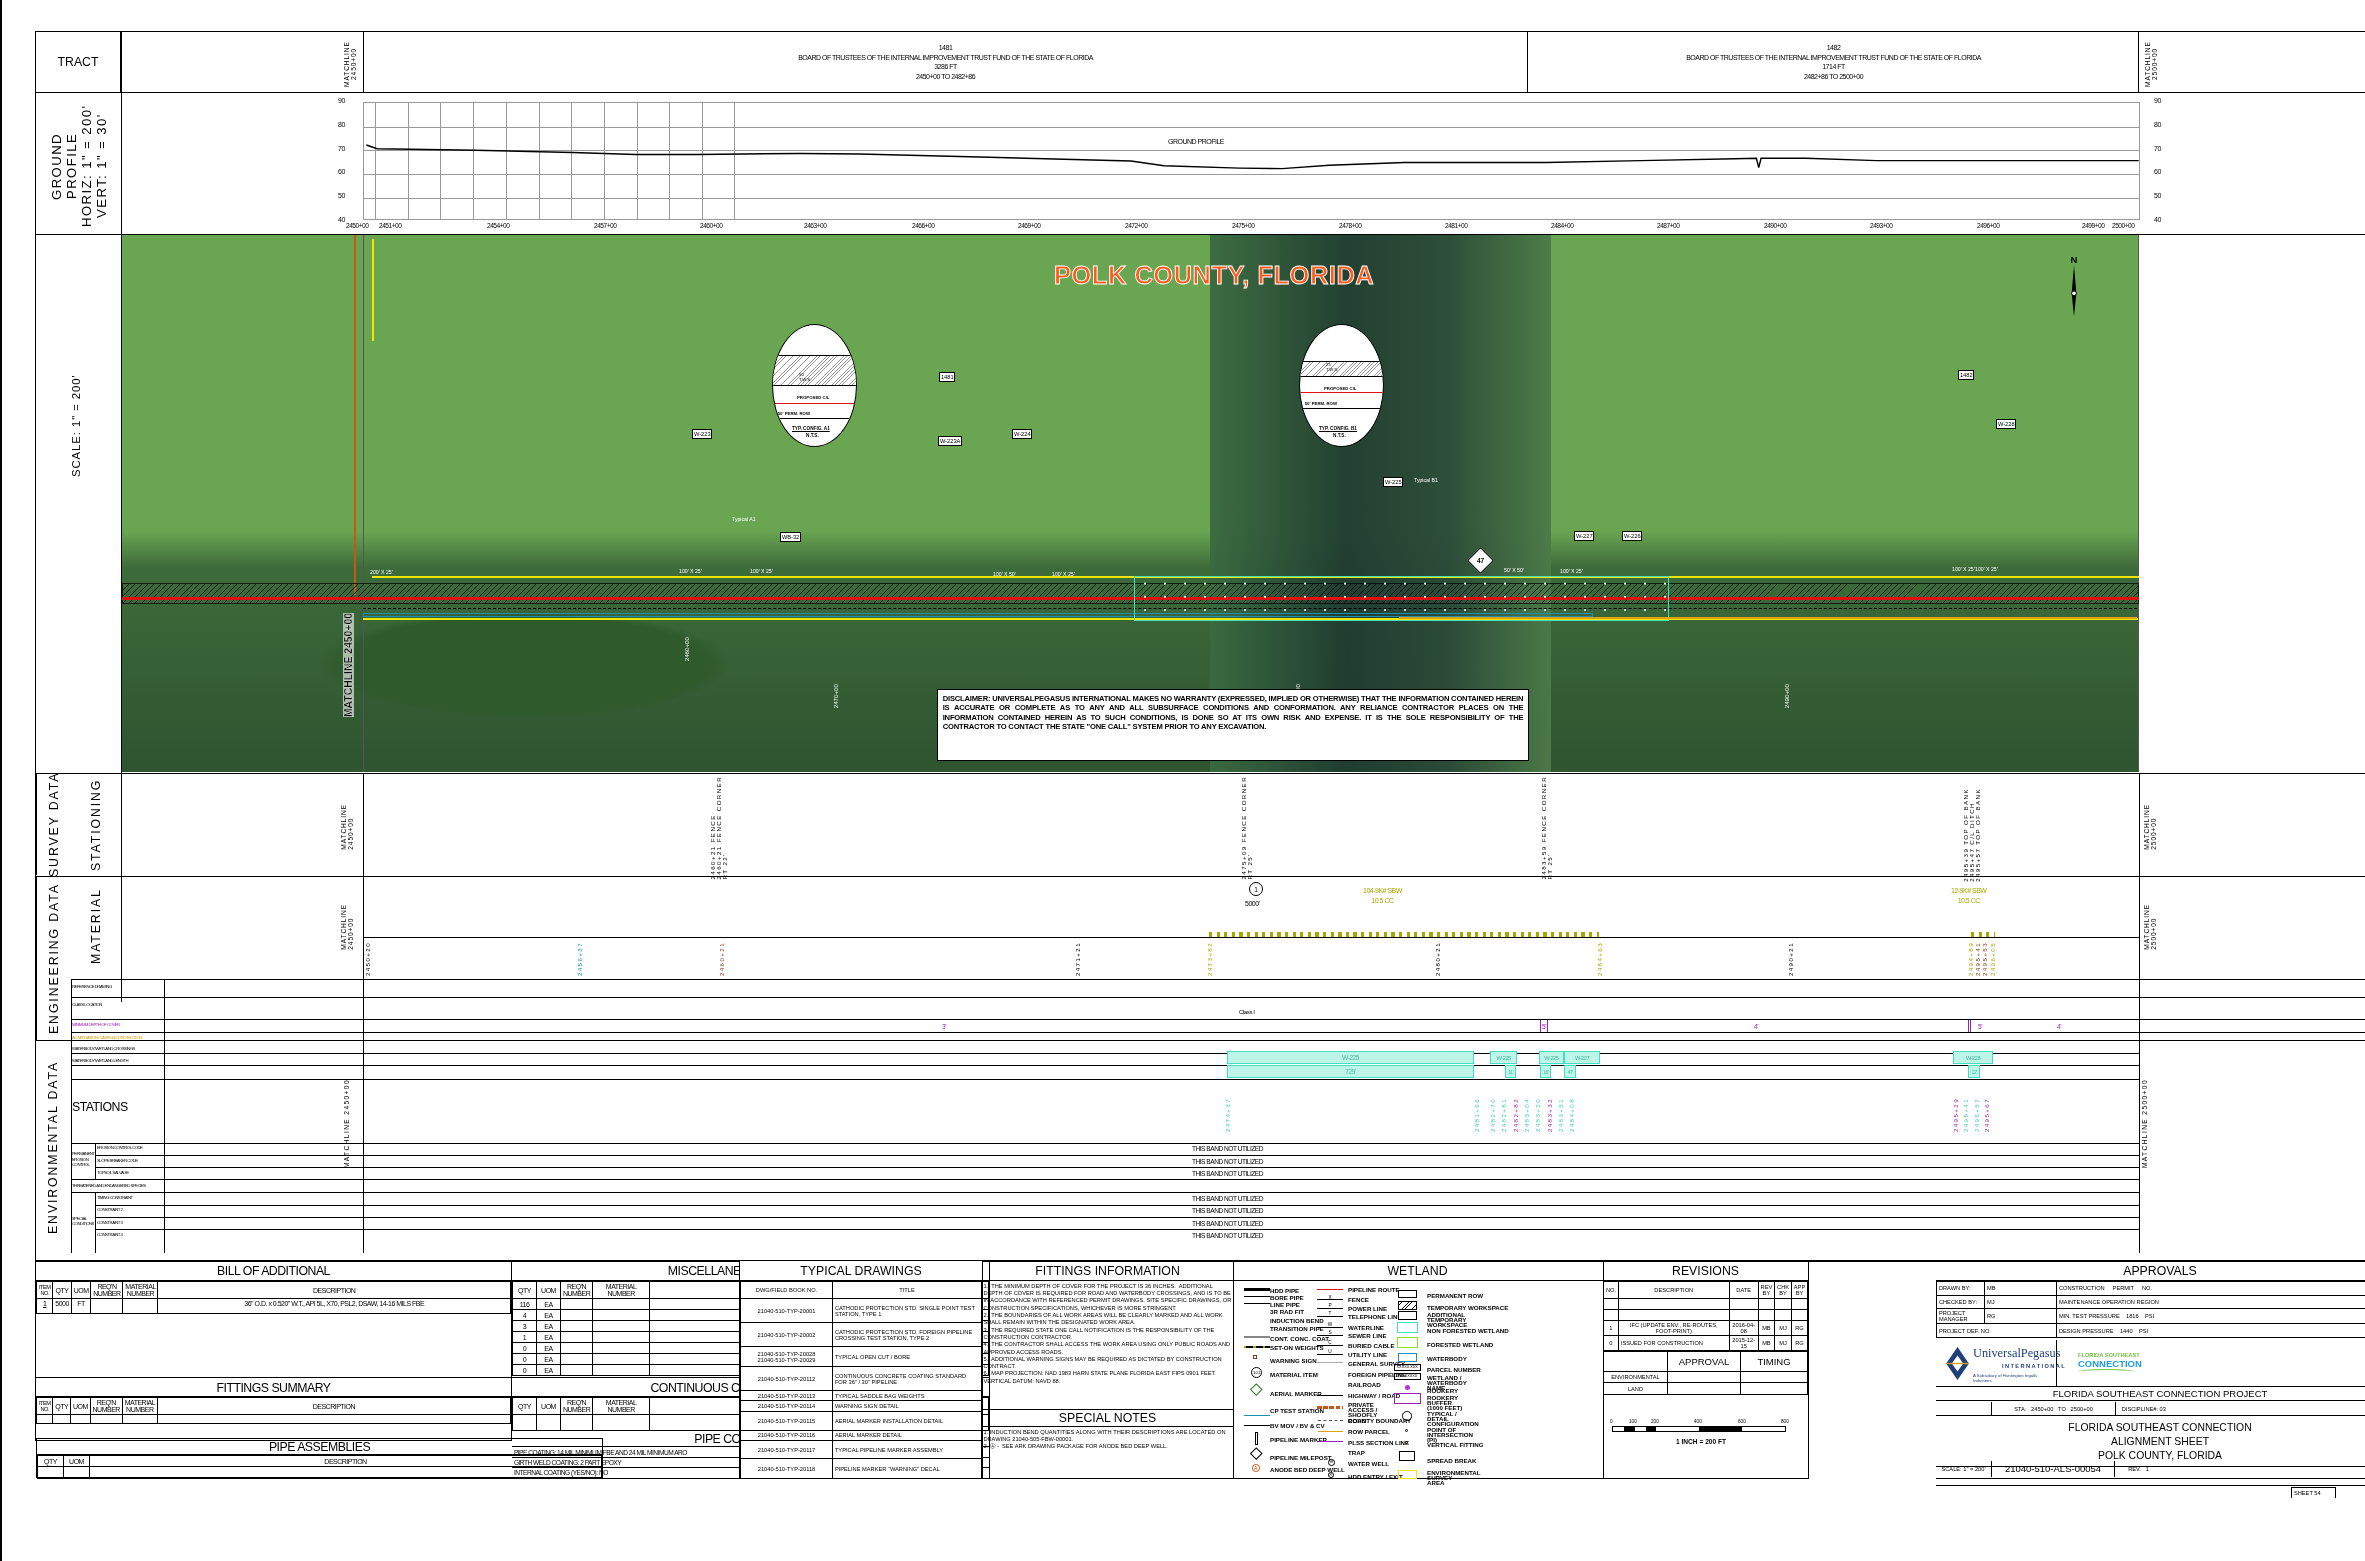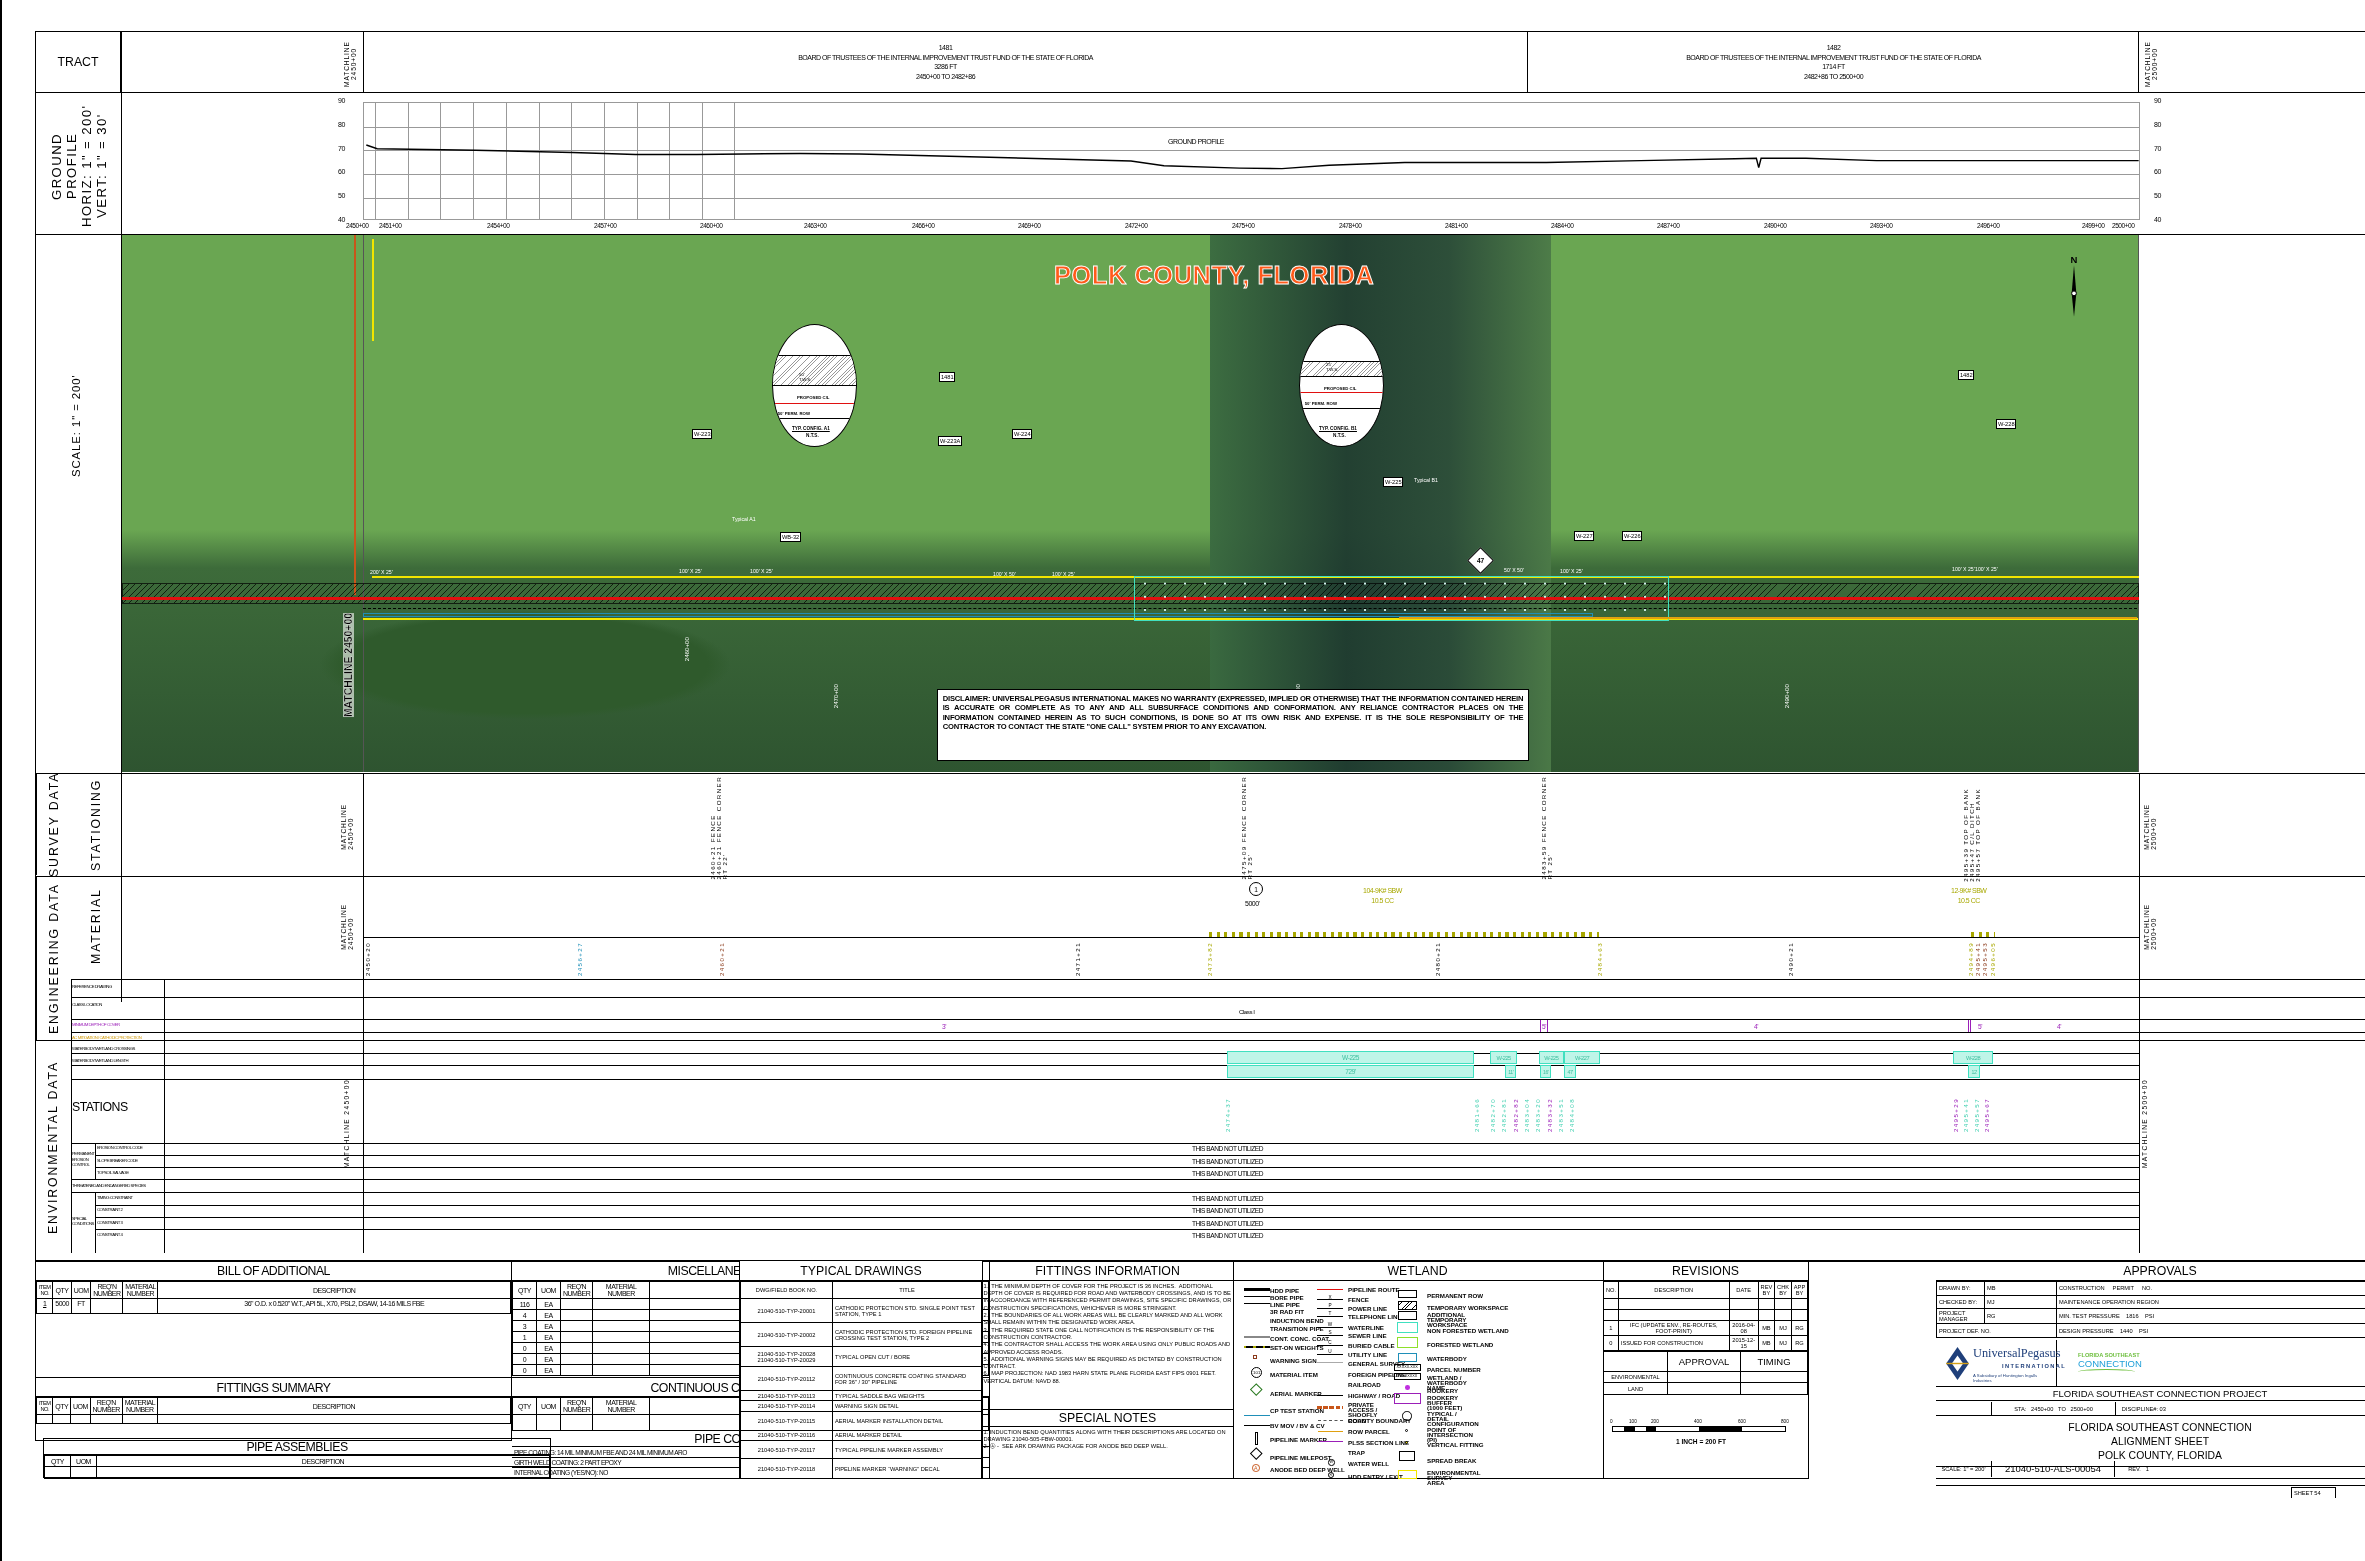--- a/index.html
+++ b/index.html
@@ -487,21 +487,21 @@
           <td></td>
           <td></td>
           <td></td>
           <td></td>
           <td></td>
         </tr>
   </tbody>
     </table>
 </div>
 
-<div class="abs" style="left:43px;top:1438px;width:508px;height:40px;border:1.4px solid #000;border-top:none">
+<div class="abs" style="left:36px;top:1438px;width:567px;height:40px;border:1.4px solid #000;border-top:none">
   <div class="sec-title cond" style="border-top:1.4px solid #000;height:17px;line-height:17px">PIPE ASSEMBLIES</div>
   <table class="tb cond" style="width:100%">
     <tbody>
         <tr style="height:11.4px">
           <th style="width:26px">QTY</th>
           <th style="width:26px">UOM</th>
           <th>DESCRIPTION</th>
         </tr>
     <tr style="height:11.4px">
           <td></td>
@@ -798,21 +798,21 @@
         <polygon points="24,0 48,35 24,70 0,35" fill="#1f3f7a"></polygon>
         <polygon points="24,18 36,35 24,52 12,35" fill="#fff"></polygon>
         <line x1="0" y1="35" x2="48" y2="35" stroke="#d4a017" stroke-width="3"></line>
       </svg>
     <div class="abs" style="left:37px;top:5.7px;font-family:'Liberation Serif',serif;font-size:12.3px;color:#1f3f7a">UniversalPegasus</div>
     <div class="abs" style="left:66px;top:23px;font-size:5.7px;letter-spacing:1.4px;color:#1f3f7a;font-weight:bold">INTERNATIONAL</div>
     <div class="abs" style="left:37px;top:33px;font-size:4.3px;color:#1f3f7a">A Subsidiary of Huntington Ingalls Industries</div>
   </div>
   <div class="abs ctr" style="left:121px;top:79px;width:327px;height:47px;flex-direction:column;border-bottom:1.4px solid #000;align-items:flex-start;padding-left:21px">
     <div style="font-size:5.7px;color:#6fbf3f;font-weight:bold">FLORIDA SOUTHEAST</div>
-    <div style="font-size:9.5px;color:#1f9fd8;font-weight:normal">CONNECTION</div>
+    <div style="font-size:9.5px;color:#1f9fd8;font-weight:bold">CONNECTION</div>
     <div style="width:57px;height:5.7px;border-top:1.4px solid #6fbf3f;border-radius:50% 50% 0 0"></div>
   </div>
   <div class="abs ctr" style="left:0;top:127px;width:448px;height:12.8px;font-size:9.5px;border-bottom:1.4px solid #000">FLORIDA SOUTHEAST CONNECTION PROJECT</div>
   <div class="abs" style="left:0;top:141px;width:448px;height:14px;border-bottom:1.4px solid #000">
     <div class="abs" style="left:55px;top:0;width:0.9px;height:14px;background:#000"></div>
     <div class="abs ctr" style="left:56px;top:0;width:123px;height:14px;font-size:5.7px;white-space:pre">STA:   2450+00   TO   2500+00</div>
     <div class="abs" style="left:179px;top:0;width:0.9px;height:14px;background:#000"></div>
     <div class="abs ctr" style="left:180px;top:0;width:268px;height:14px;font-size:5.7px;justify-content:flex-start;padding-left:5.7px">DISCIPLINE#: 03</div>
   </div>
   <div class="abs ctr" style="left:0;top:157px;width:448px;height:49px;flex-direction:column;font-size:10.4px;line-height:13.7px;border-bottom:1.4px solid #000">

